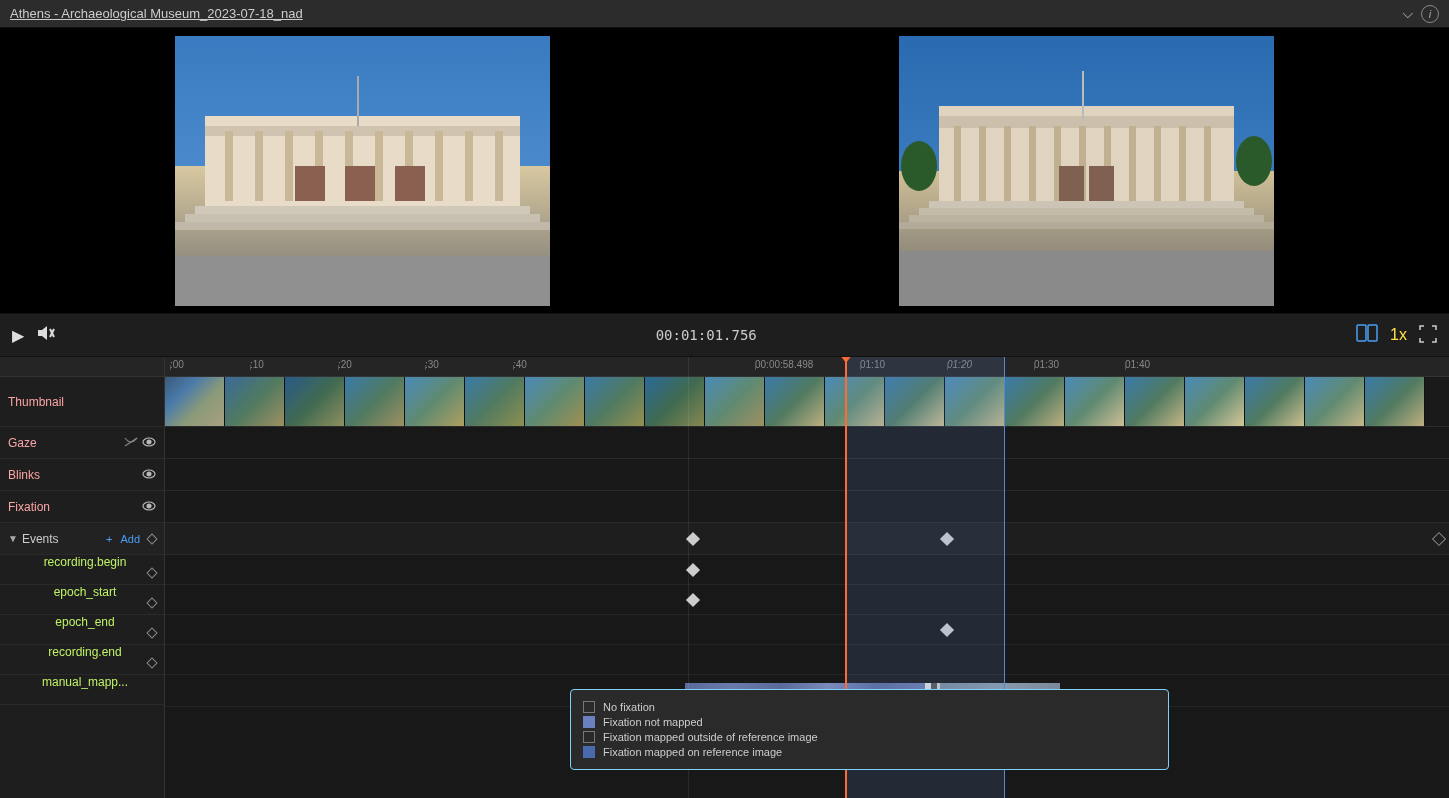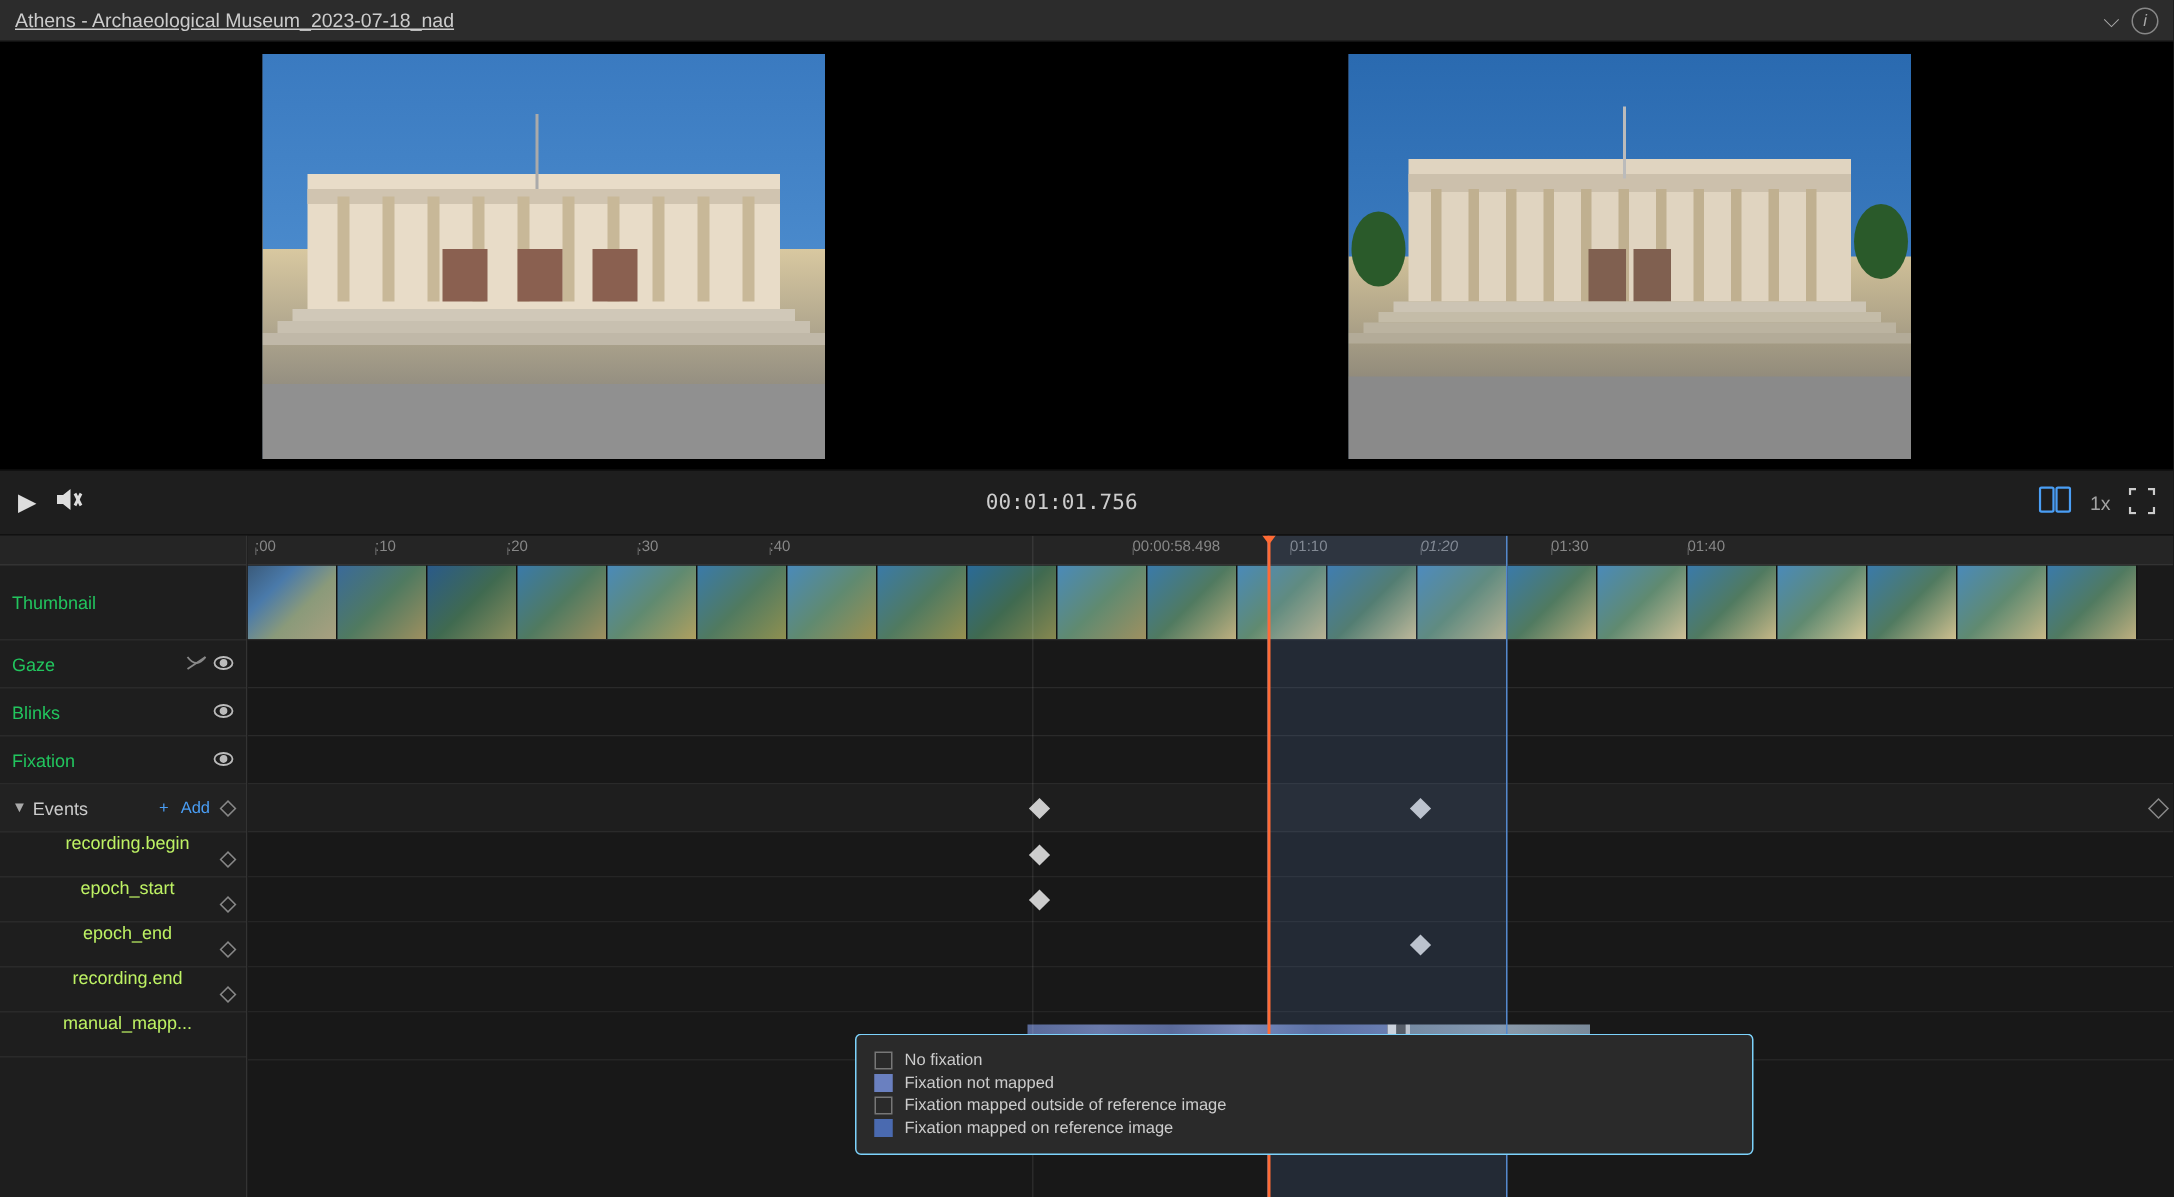--- a/index.html
+++ b/index.html
@@ -129,22 +129,22 @@
       display: flex;
       align-items: center;
       gap: 12px;
     }
     .btn-split {
       color: #4a9ef5;
       font-size: 18px;
       cursor: pointer;
     }
     .btn-speed {
-      color: #a3a3a3;
-      font-size: 13px;
+      color: #fde047;
+      font-size: 16px;
       cursor: pointer;
     }
     .btn-fullscreen {
       color: #ccc;
       font-size: 14px;
       cursor: pointer;
     }
 
     
     .timeline-area {
@@ -161,21 +161,21 @@
       flex-shrink: 0;
       border-right: 1px solid #333;
     }
 
     .track-label-row {
       height: 32px;
       display: flex;
       align-items: center;
       padding: 0 8px;
       border-bottom: 1px solid #2a2a2a;
-      color: #22c55e;
+      color: #fca5a5;
       font-size: 12px;
     }
     .track-label-row.thumbnail-row {
       height: 50px;
     }
     .track-label-row.events-row {
       background: #222;
       color: #ccc;
     }
     .track-label-row.sub-event {

